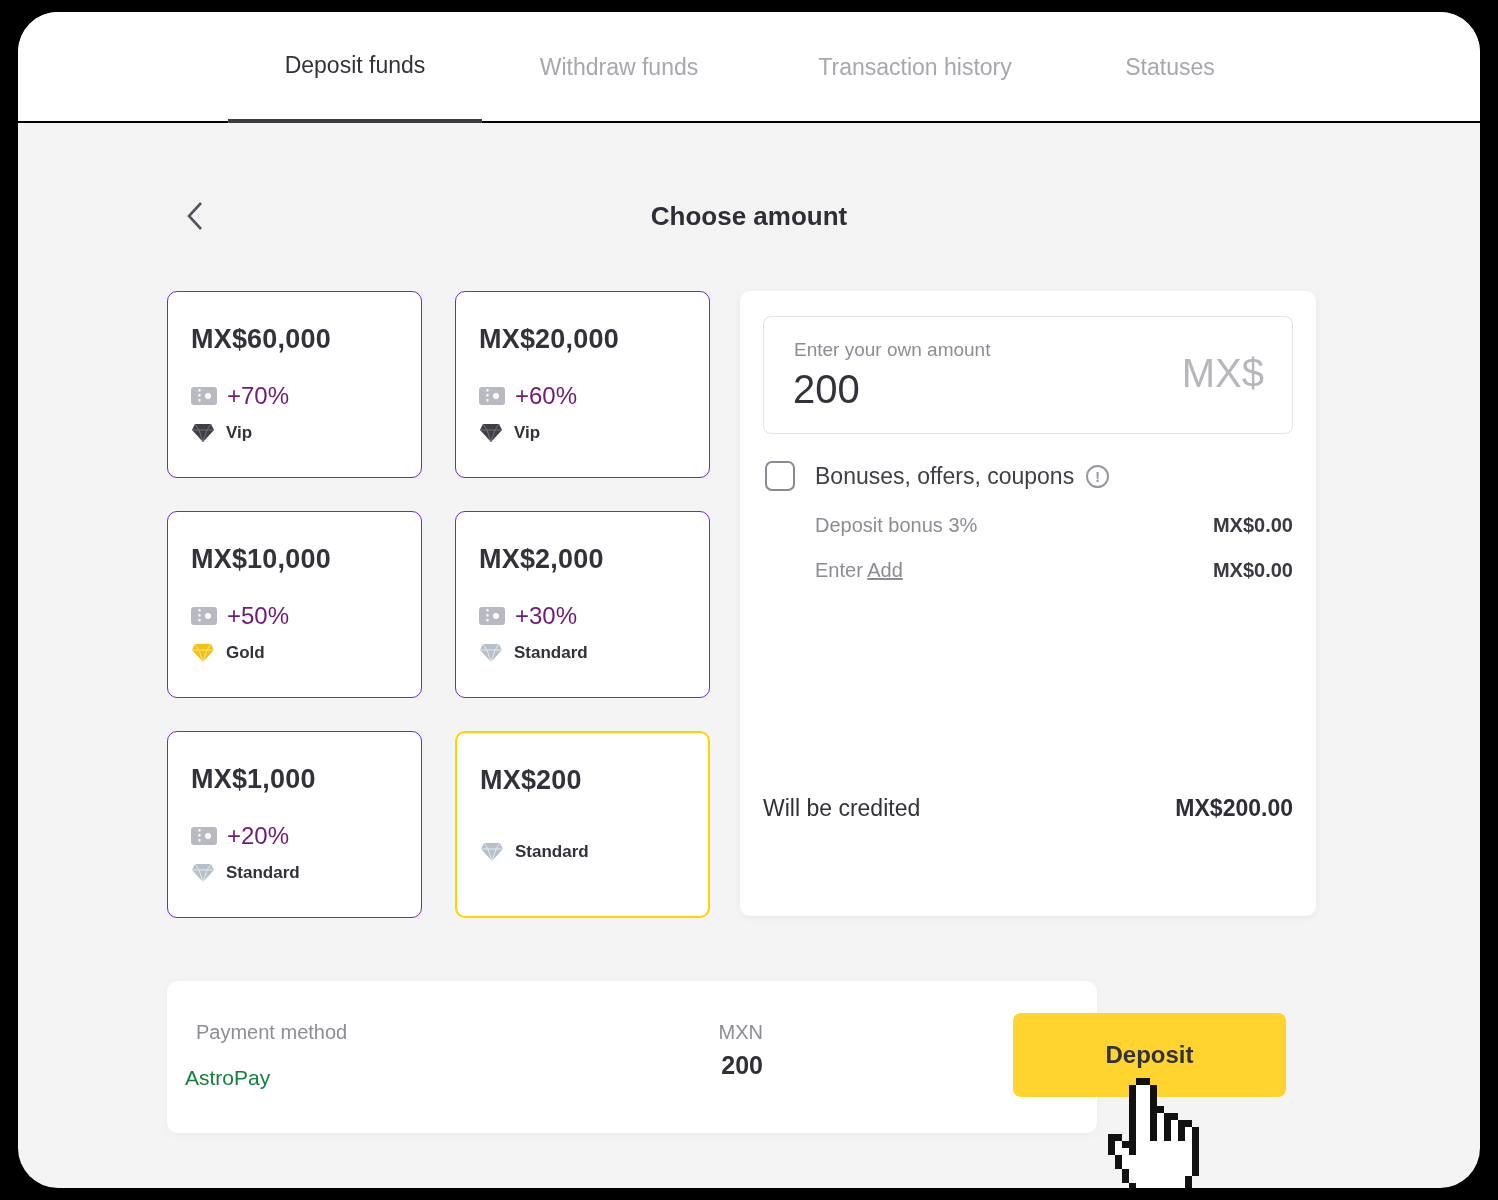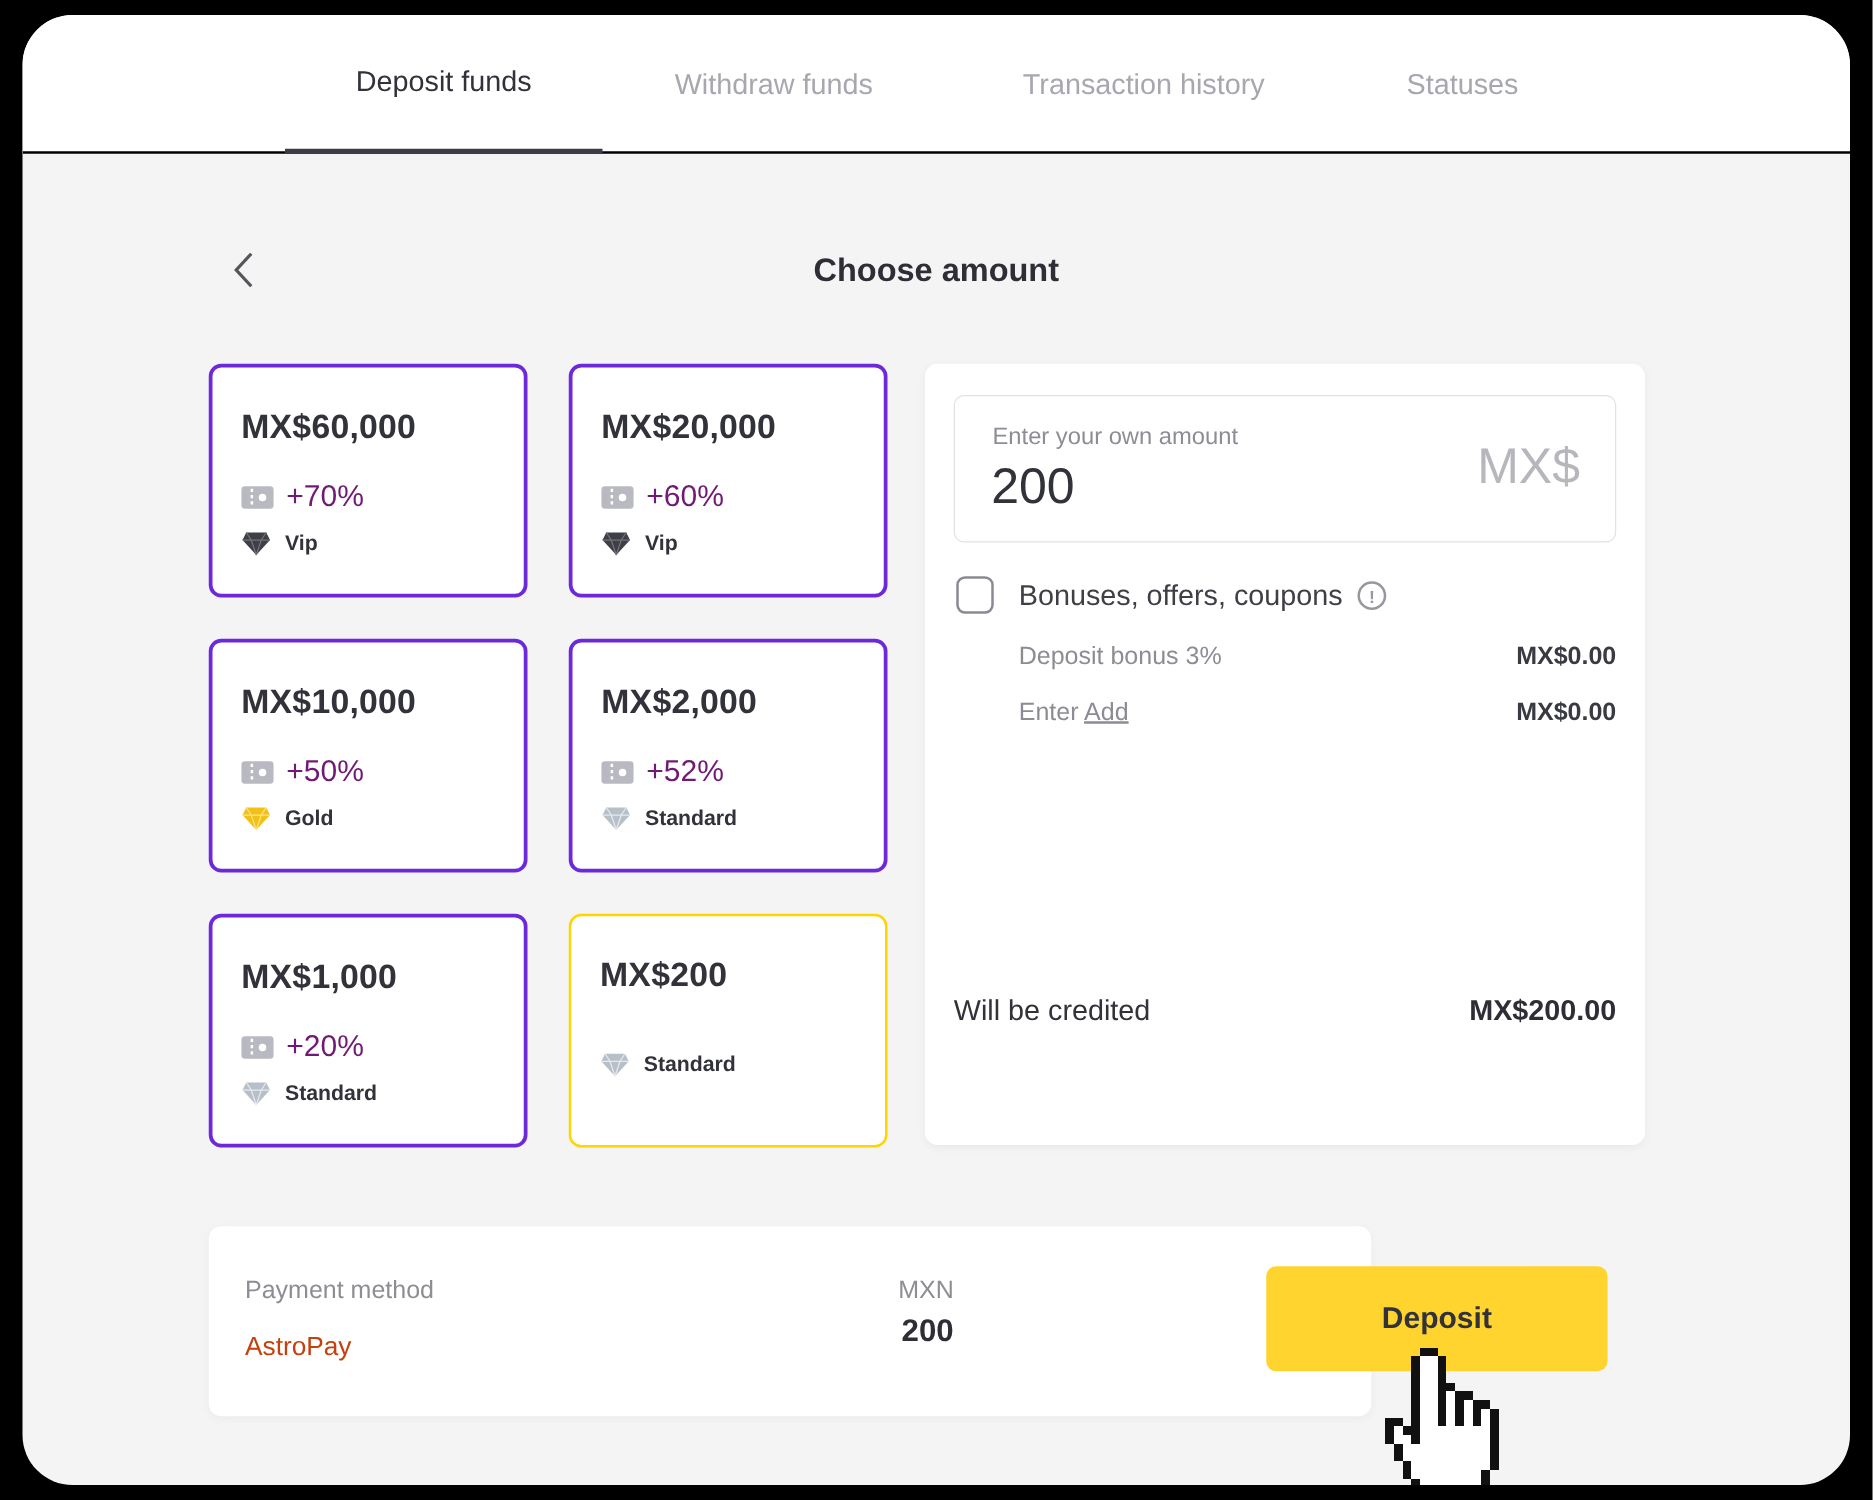--- a/index.html
+++ b/index.html
@@ -36,21 +36,21 @@
   .title{
     position:absolute;left:0;right:0;top:189px;text-align:center;
     font-size:26px;font-weight:bold;color:#2e2e36;
   }
   
   .cards{
     position:absolute;left:149px;top:279px;
     display:grid;grid-template-columns:255px 255px;grid-auto-rows:187px;gap:33px;
   }
   .card{
-    background:#fff;border:3px solid #6d28d9;border-radius:10px;box-sizing:border-box;
+    background:#fff;border:1px solid #6d28d9;border-radius:10px;box-sizing:border-box;
     padding:32px 22px 0 23px;cursor:pointer;
   }
   .card.selected{border:2px solid #ffd400;}
   .card-amount{font-size:27px;font-weight:bold;color:#32323a;letter-spacing:.2px;}
   .card-bonus{margin-top:27px;display:flex;align-items:center;gap:10px;
     font-size:24px;color:#701a75;}
   .card-tier{margin-top:13px;display:flex;align-items:center;gap:11px;
     font-size:17px;font-weight:bold;color:#32323a;}
   .card.selected .card-tier{margin-top:46px;}
   
@@ -88,21 +88,21 @@
   .sum-row.status{top:569px;}
   .sum-lbl{font-size:23px;color:#32323a;}
   .sum-val-bold{font-size:23px;font-weight:bold;color:#2e2e36;}
   .sum-val-gray{font-size:20px;color:#a7a7af;}
   
   .paybar{
     position:absolute;left:149px;top:969px;width:930px;height:152px;background:#fff;
     border-radius:10px;box-shadow:0 2px 8px rgba(0,0,0,.04);
   }
   .pm-label{position:absolute;left:29px;top:40px;font-size:20px;color:#8d8d95;}
-  .pm-value{position:absolute;left:29px;top:85px;font-size:21px;color:#c2410c;}
+  .pm-value{position:absolute;left:18px;top:85px;font-size:21px;color:#15803d;}
   .mxn-code{position:absolute;right:334px;top:40px;font-size:20px;color:#8d8d95;}
   .mxn-amount{position:absolute;right:334px;top:70px;font-size:25px;font-weight:bold;color:#2e2e36;}
   .deposit-btn{
     position:absolute;left:846px;top:32px;width:273px;height:84px;border:none;border-radius:8px;
     background:#ffd42e;font-family:inherit;font-size:24px;font-weight:bold;color:#32323a;cursor:pointer;
   }
   .hand-cursor{position:absolute;left:1090px;top:1066px;z-index:10;pointer-events:none;}
 </style>
 </head>
 <body>
@@ -183,21 +183,21 @@
     </div>
 
     <div class="card">
       <div class="card-amount">MX$2,000</div>
       <div class="card-bonus">
         <svg width="26" height="20" viewBox="0 0 26 20">
             <rect x="0" y="1" width="26" height="18" rx="3" fill="#b9bac1"></rect>
             <line x1="8.5" y1="3" x2="8.5" y2="17" stroke="#fff" stroke-width="2" stroke-dasharray="2.5,2.5"></line>
             <circle cx="17" cy="10" r="3" fill="#fff"></circle>
           </svg>
-        <span>+52%</span>
+        <span>+30%</span>
       </div>
       <div class="card-tier">
         <svg width="24" height="20" viewBox="0 0 24 20">
             <polygon points="4,1 20,1 23,7 12,19 1,7" fill="#b7bfc9"></polygon>
             <path d="M1,7 L23,7 M4,1 L8,7 L12,19 M20,1 L16,7 L12,19" stroke="#e6eaef" stroke-width="1" fill="none"></path>
           </svg>
         <span>Standard</span>
       </div>
     </div>
 

